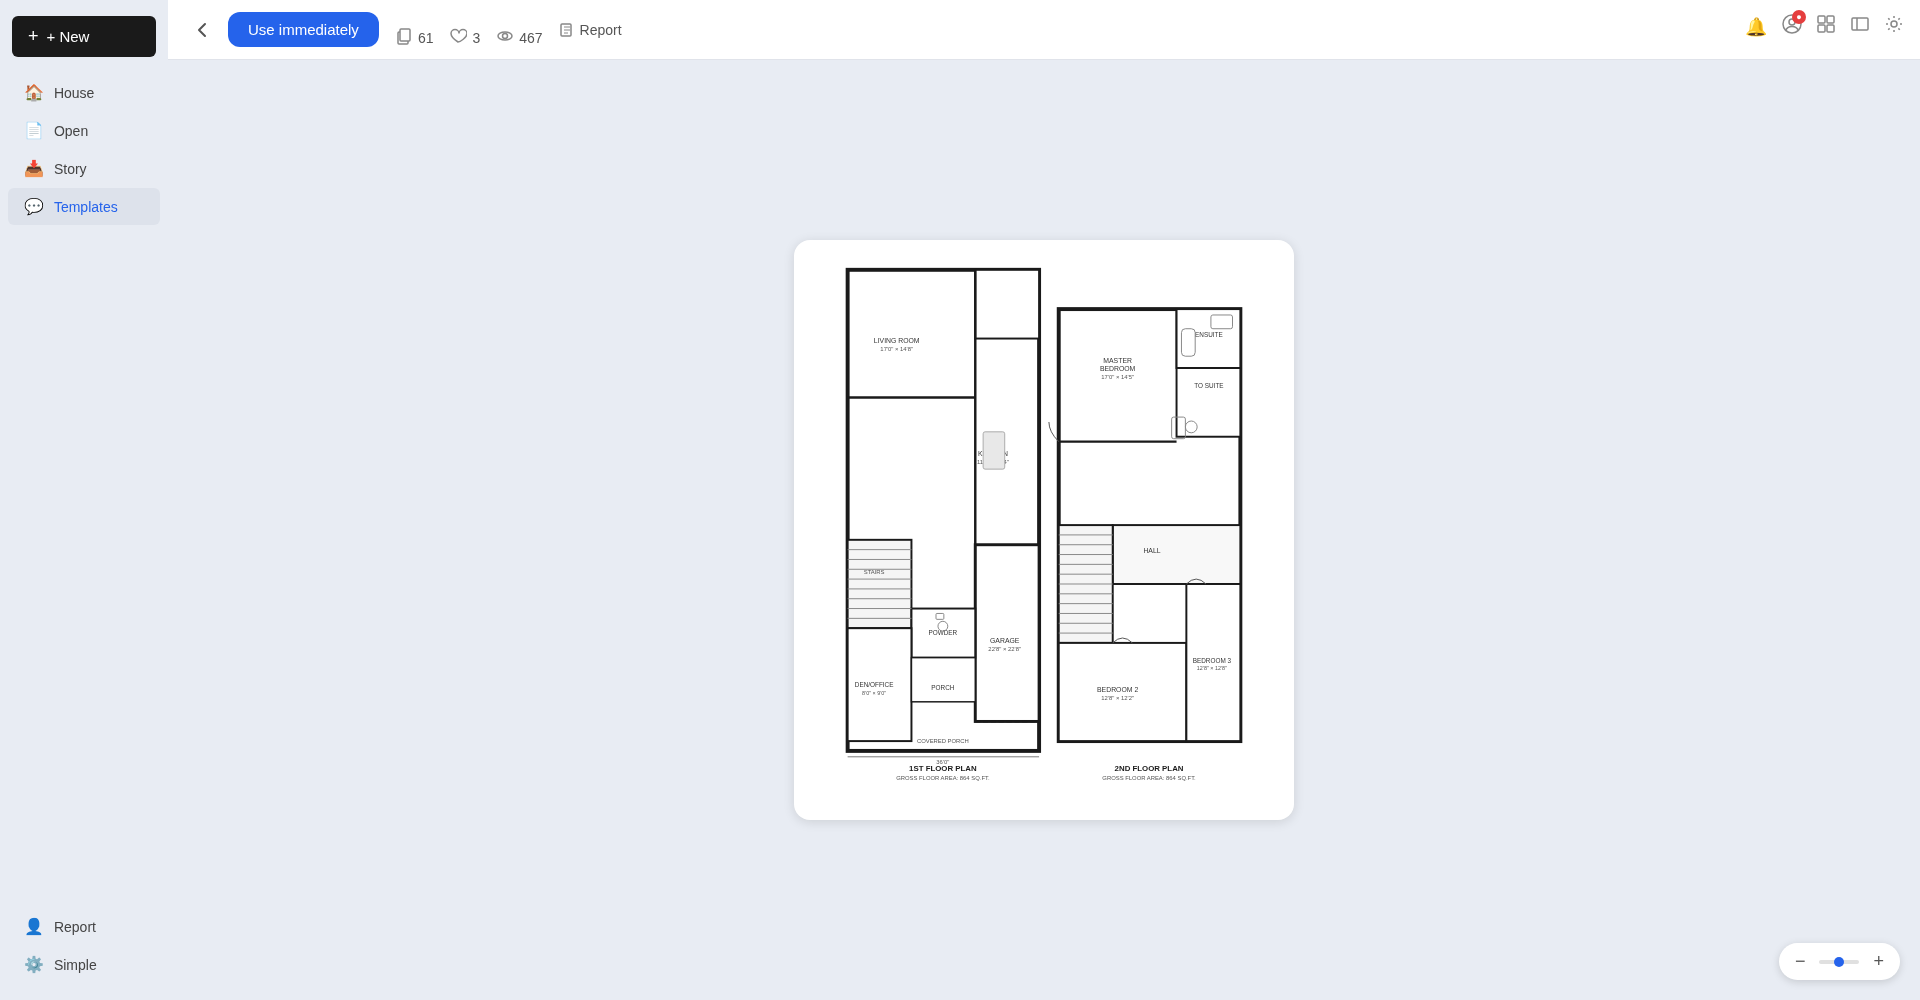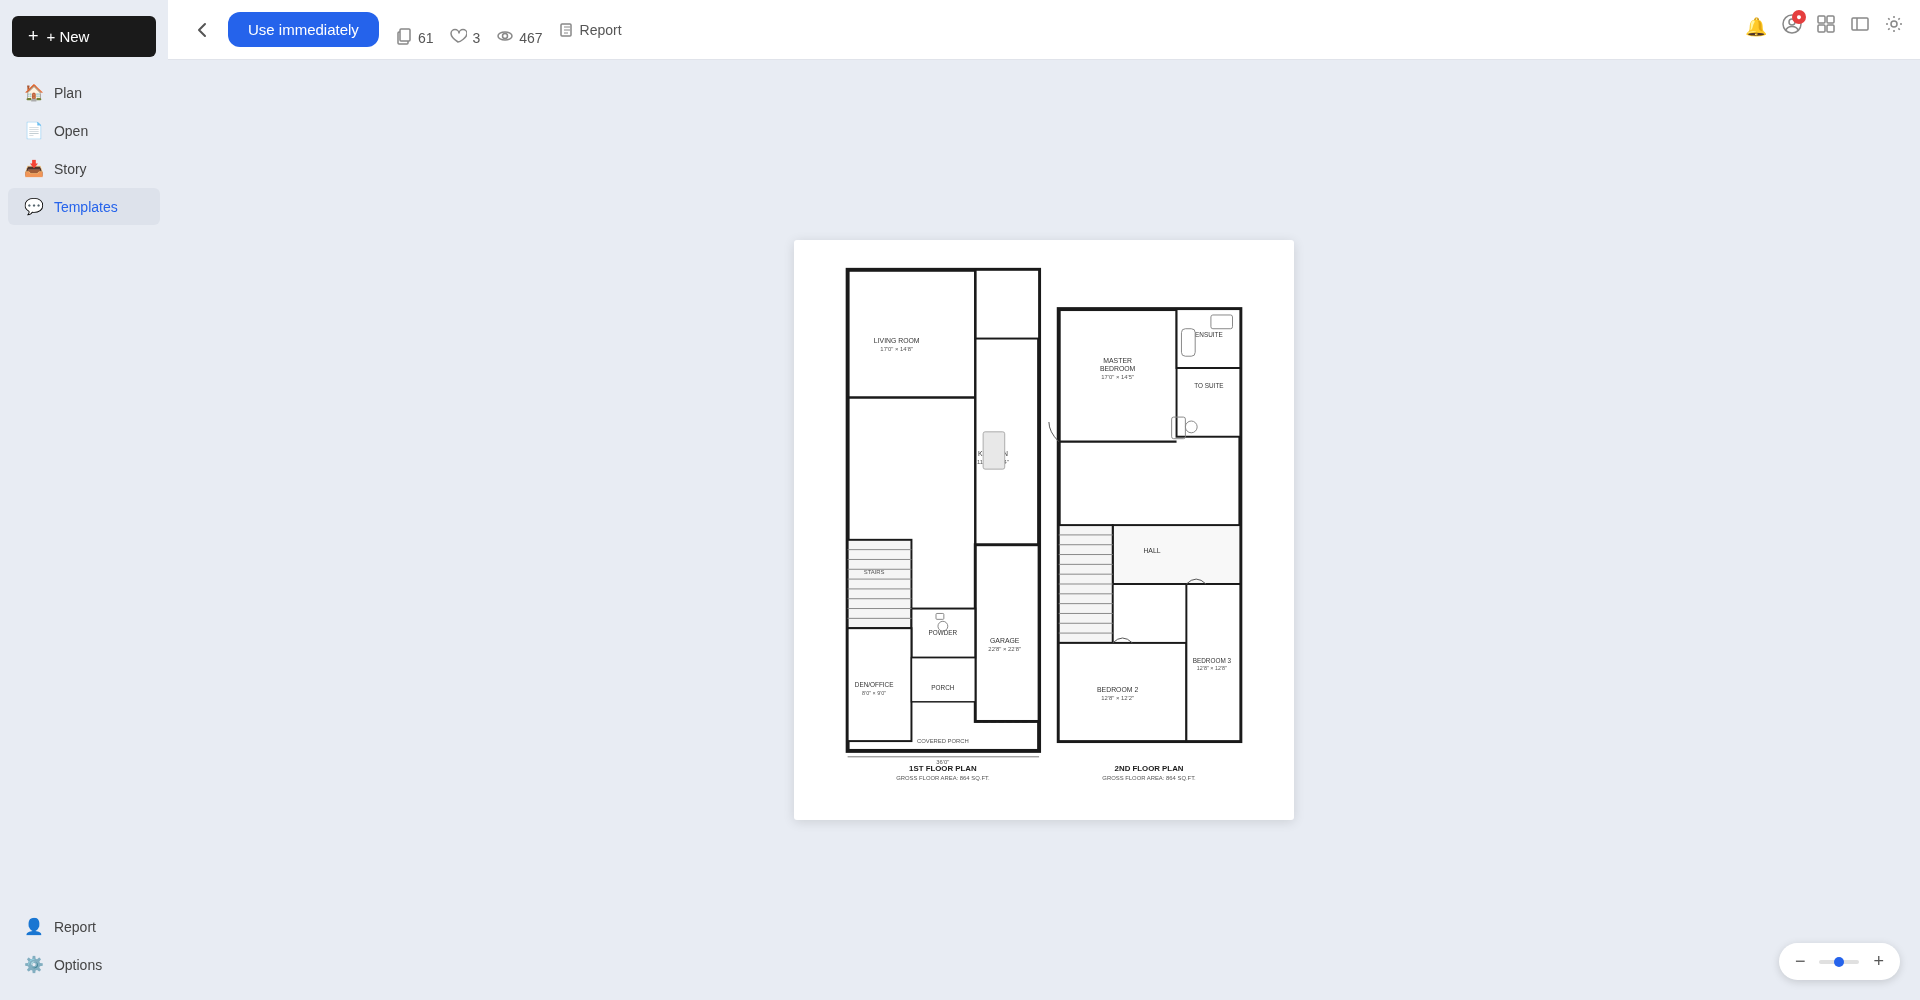--- a/index.html
+++ b/index.html
@@ -153,21 +153,21 @@
       align-items: center;
       justify-content: center;
       background: #e8ecf3;
       position: relative;
       padding: 20px;
     }
 
     
     .floorplan-container {
       background: white;
-      border-radius: 3px;
+      border-radius: 16px;
       box-shadow: 0 2px 12px rgba(0,0,0,0.12);
       padding: 20px;
       width: 500px;
       max-height: 580px;
       display: flex;
       flex-direction: column;
       align-items: center;
     }
 
     
@@ -256,21 +256,21 @@
 <div class="sidebar">
   <button class="new-button">
     <span class="plus-icon">+</span>
     <span>+ New</span>
   </button>
 
   <div id="nav-items-container">
 
   <div class="nav-item">
       <span class="nav-icon">🏠</span>
-      <span>Plan</span>
+      <span>House</span>
     </div>
       <div class="nav-item">
       <span class="nav-icon">📄</span>
       <span>Open</span>
     </div>
       <div class="nav-item">
       <span class="nav-icon">📥</span>
       <span>Story</span>
     </div>
       <div class="nav-item active">
@@ -280,21 +280,21 @@
     </div>
 
   <div class="sidebar-bottom">
     <div id="bottom-items-container">
         <div class="nav-item">
       <span class="nav-icon">👤</span>
       <span>Report</span>
     </div>
         <div class="nav-item">
       <span class="nav-icon">⚙️</span>
-      <span>Options</span>
+      <span>Simple</span>
     </div>
       </div>
   </div>
 </div>
 
 <div class="main">
 
   <div class="header">
     <button class="back-btn">
       <svg width="20" height="20" viewBox="0 0 20 20" fill="none">

